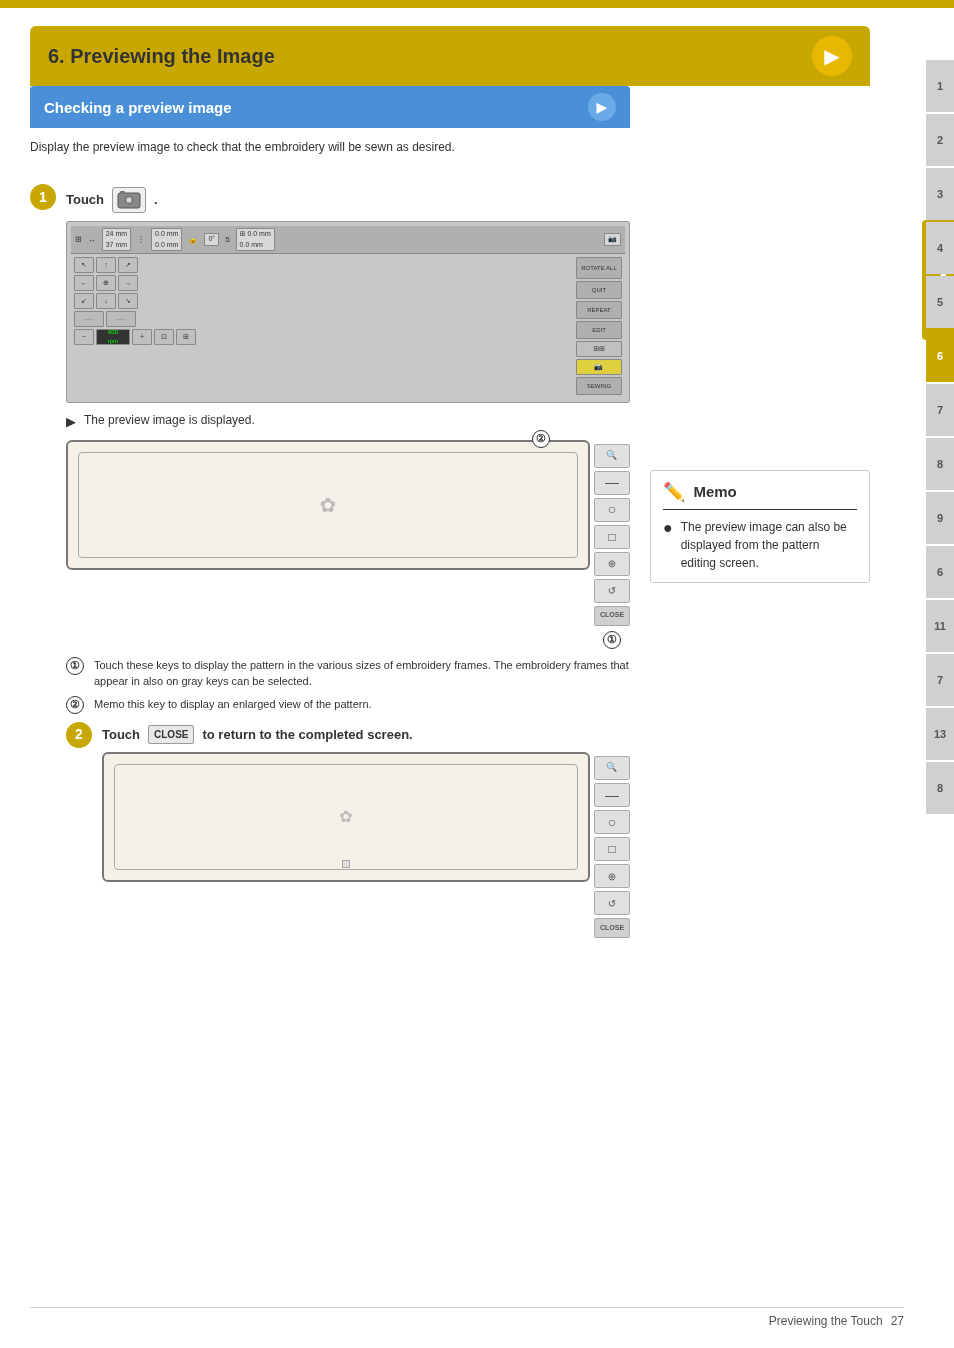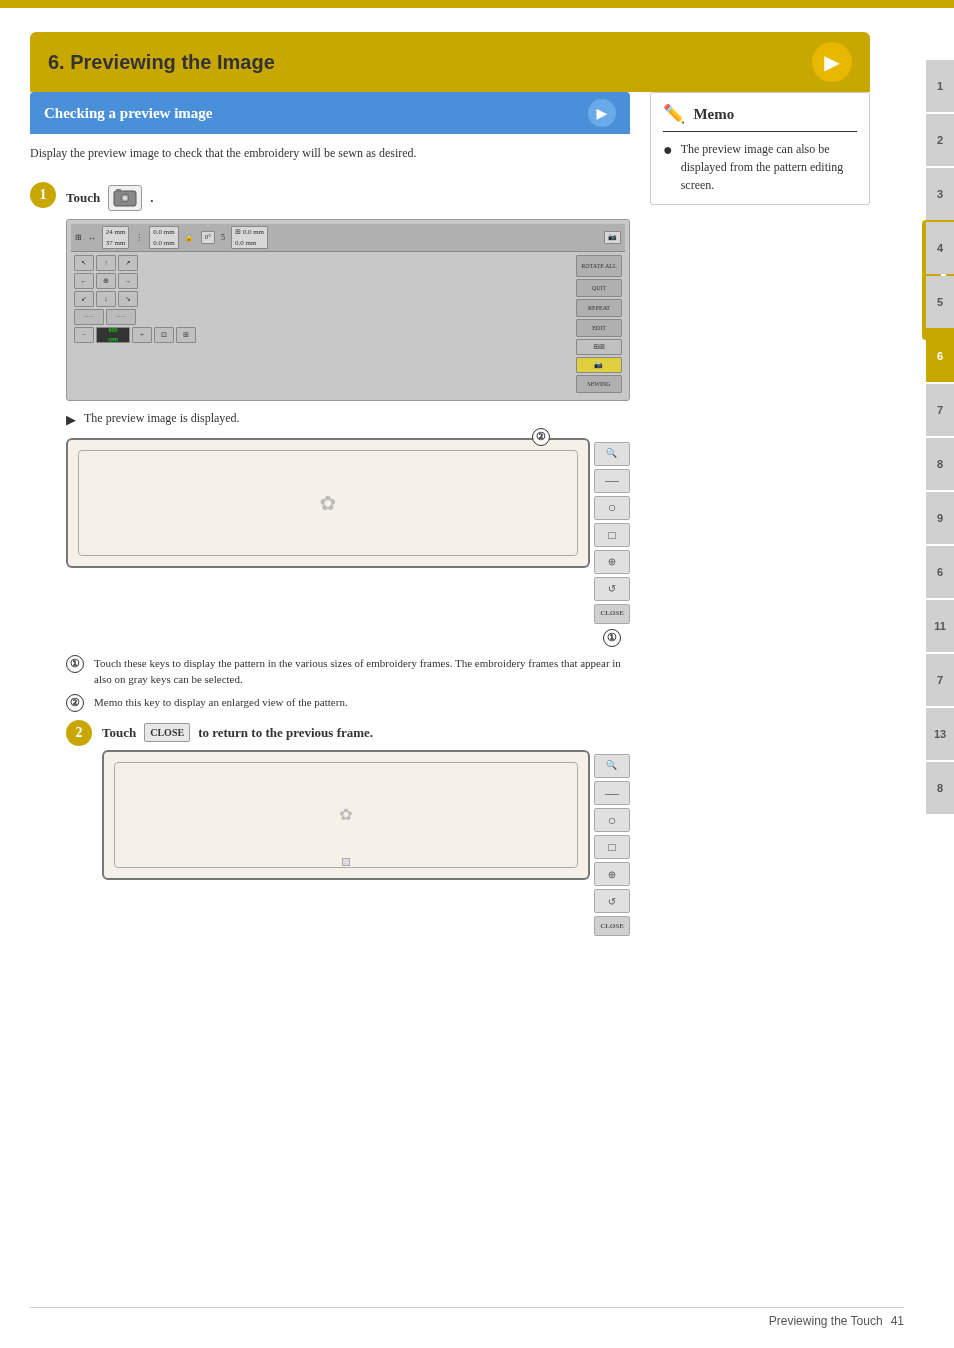--- a/index.html
+++ b/index.html
@@ -58,21 +58,21 @@
       align-items: center;
       justify-content: center;
       font-size: 36px;
       font-weight: bold;
       color: #fff;
       border-radius: 4px 0 0 4px;
     }
 
     
     .main-content {
-      padding: 24px 50px 18px 30px;
+      padding: 18px 50px 18px 30px;
       max-width: 920px;
     }
 
     
     .section-header {
       background: #c8a800;
       border-radius: 6px 6px 0 0;
       padding: 10px 18px;
       display: flex;
       align-items: center;
@@ -100,22 +100,21 @@
       font-size: 13px;
       color: #333;
       margin: 10px 0 16px 0;
       line-height: 1.5;
     }
 
     
     .two-col {
       display: flex;
       gap: 20px;
-      align-items: flex-start;
-      font-family: Liberation Serif, serif;
+      align-items: center;
     }
     .col-left {
       flex: 1;
     }
     .col-right {
       width: 220px;
       min-width: 220px;
     }
 
     
@@ -141,21 +140,21 @@
       display: flex;
       align-items: center;
       justify-content: center;
       font-size: 14px;
       color: #fff;
     }
 
     .sub-intro {
       font-size: 12px;
       color: #333;
-      margin-bottom: 20px;
+      margin-bottom: 28px;
       line-height: 1.5;
     }
 
     
     .step {
       display: flex;
       align-items: flex-start;
       gap: 10px;
       margin-bottom: 10px;
     }
@@ -610,21 +609,21 @@
               <span>Memo this key to display an enlarged view of the pattern.</span>
             </div>
           </div>
 
           <div class="step">
             <div class="step-num">2</div>
             <div class="step-content">
               <div class="touch-row">
                 <span>Touch</span>
                 <span class="close-inline-btn">CLOSE</span>
-                <span>to return to the previous frame.</span>
+                <span>to return to the completed screen.</span>
               </div>
 
               <div class="preview-with-controls" style="margin-top:8px;">
                 <div style="flex:1;">
                   <div class="preview-embroidery-frame" style="min-height:130px;">
                     <div class="embroidery-inner">
                       <div style="display:flex;align-items:center;justify-content:center;height:100%;font-size:16px;color:#bbb;">✿</div>
                     </div>
 
                     <div style="position:absolute;bottom:12px;left:50%;transform:translateX(-50%);width:8px;height:8px;border:1px solid #aaa;border-radius:50;background:#ddd;"></div>
@@ -660,14 +659,14 @@
       </div>
     </div>
 
   </div>
 </div>
 
 <div class="footer-line"></div>
 
 <div class="page-footer">
   <span>Previewing the Touch</span>
-  <span>41</span>
+  <span>27</span>
 </div>
 
 </body></html>

